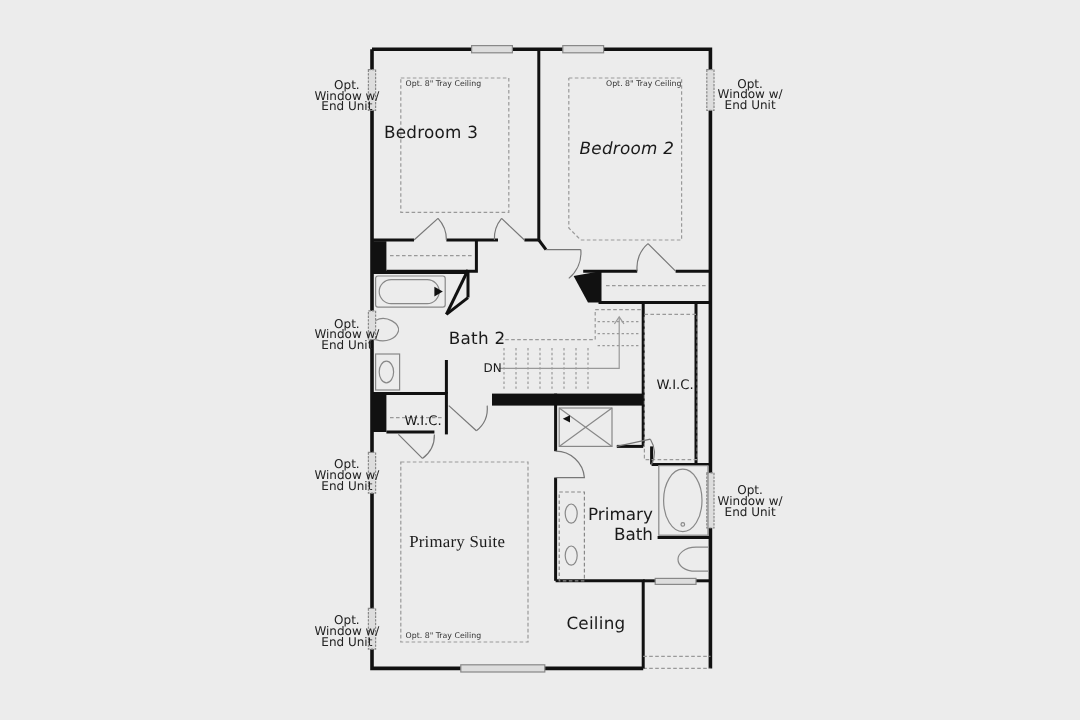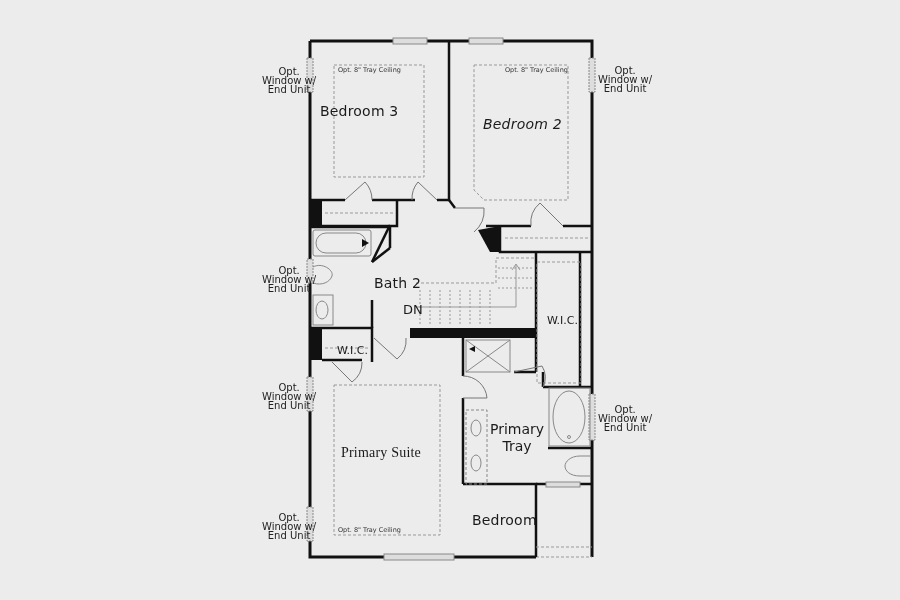--- a/index.html
+++ b/index.html
@@ -8,25 +8,25 @@
       background: #ececec;
       font-family: "Liberation Sans", "DejaVu Sans", sans-serif;
       position: relative;
     }
     #plan { position: absolute; left: 0; top: 0; }
     .lbl {
       position: absolute; color: #1a1a1a; white-space: nowrap;
       font-family: "DejaVu Sans", "Liberation Sans", sans-serif;
     }
     .room { font-size: 14px; font-weight: 500; letter-spacing: 0.2px; }
-    .room-ml { font-size: 14px; text-align: center; line-height: 17px; }
+    .room-ml { font-size: 14px; text-align: right; line-height: 17px; }
     .tray { font-size: 6.5px; color: #333; }
     .optwin { font-size: 10px; text-align: center; line-height: 9px; color: #222; }
     .small { font-size: 11px; }
-    .dn { font-size: 13px; }
+    .dn { font-size: 10px; }
   </style>
 </head>
 <body>
 
 <svg id="plan" width="900" height="600" viewBox="0 0 900 600">
 
   <g stroke="#111" stroke-width="3" fill="none">
     <polyline points="310,41 310,557 536,557"></polyline>
     <polyline points="310,41 592,41 592,557"></polyline>
     <line x1="536" y1="557" x2="592" y2="557" stroke-width="1" stroke="#999" stroke-dasharray="3,2"></line>
@@ -163,23 +163,23 @@
 </svg>
 
 <div class="lbl room" style="left:320px; top:103px;">Bedroom 3</div>
 <div class="lbl room" style="left:483px; top:116px;font-style:italic;">Bedroom 2</div>
 <div class="lbl room" style="left:326px; top:275px;margin-left:48px;">Bath 2</div>
 <div class="lbl small" style="left:337px; top:344px;">W.I.C.</div>
 <div class="lbl small" style="left:547px; top:314px;">W.I.C.</div>
 <div class="lbl room" style="left:341px; top:445px;font-family:Liberation Serif, serif;">Primary Suite</div>
 <div class="lbl room-ml" style="left:490px; top:421px;">
   <div>Primary</div>
-  <div>Tray</div>
-</div>
-<div class="lbl room" style="left:472px; top:512px;">Bedroom</div>
+  <div>Bath</div>
+</div>
+<div class="lbl room" style="left:472px; top:512px;">Ceiling</div>
 
 <div class="lbl tray" style="left:338px; top:66px;">Opt. 8" Tray Ceiling</div>
 <div class="lbl tray" style="left:505px; top:66px;">Opt. 8" Tray Ceiling</div>
 <div class="lbl tray" style="left:338px; top:526px;">Opt. 8" Tray Ceiling</div>
 
 <div class="lbl dn" style="left:403px; top:302px;">DN</div>
 
 <div class="lbl optwin" style="left:262px; top:67px;">
   <div>Opt.</div>
   <div>Window w/</div>

